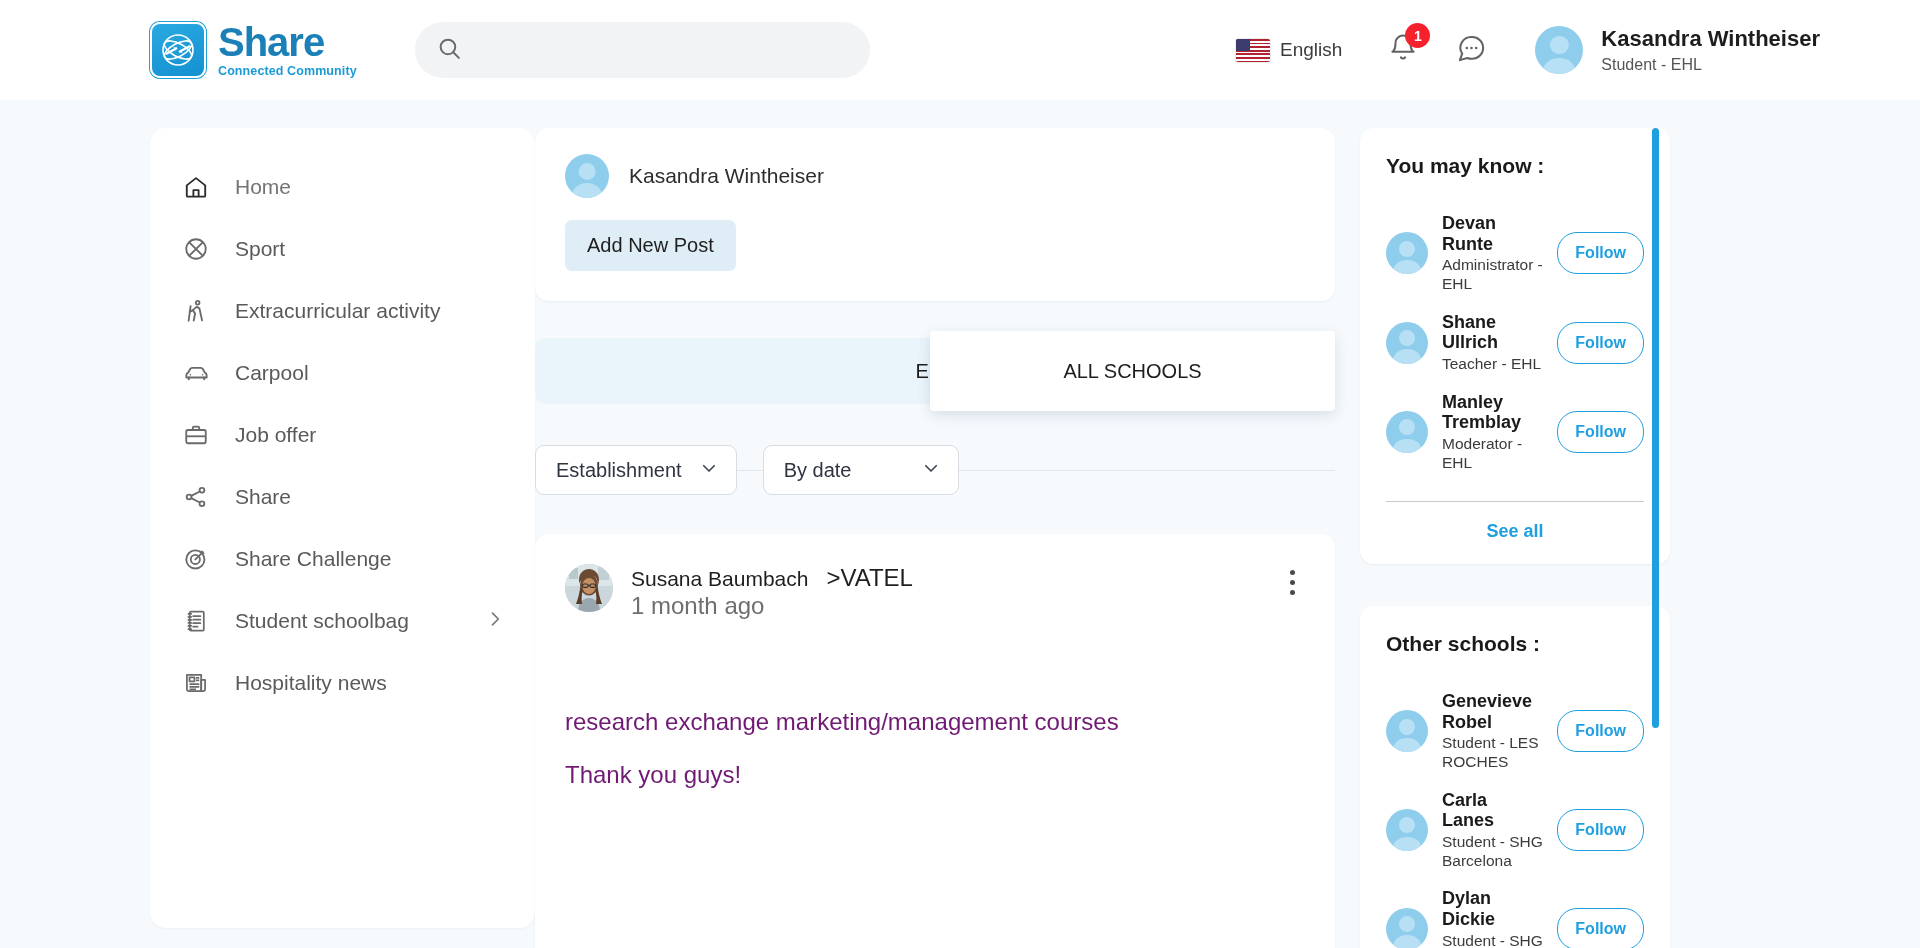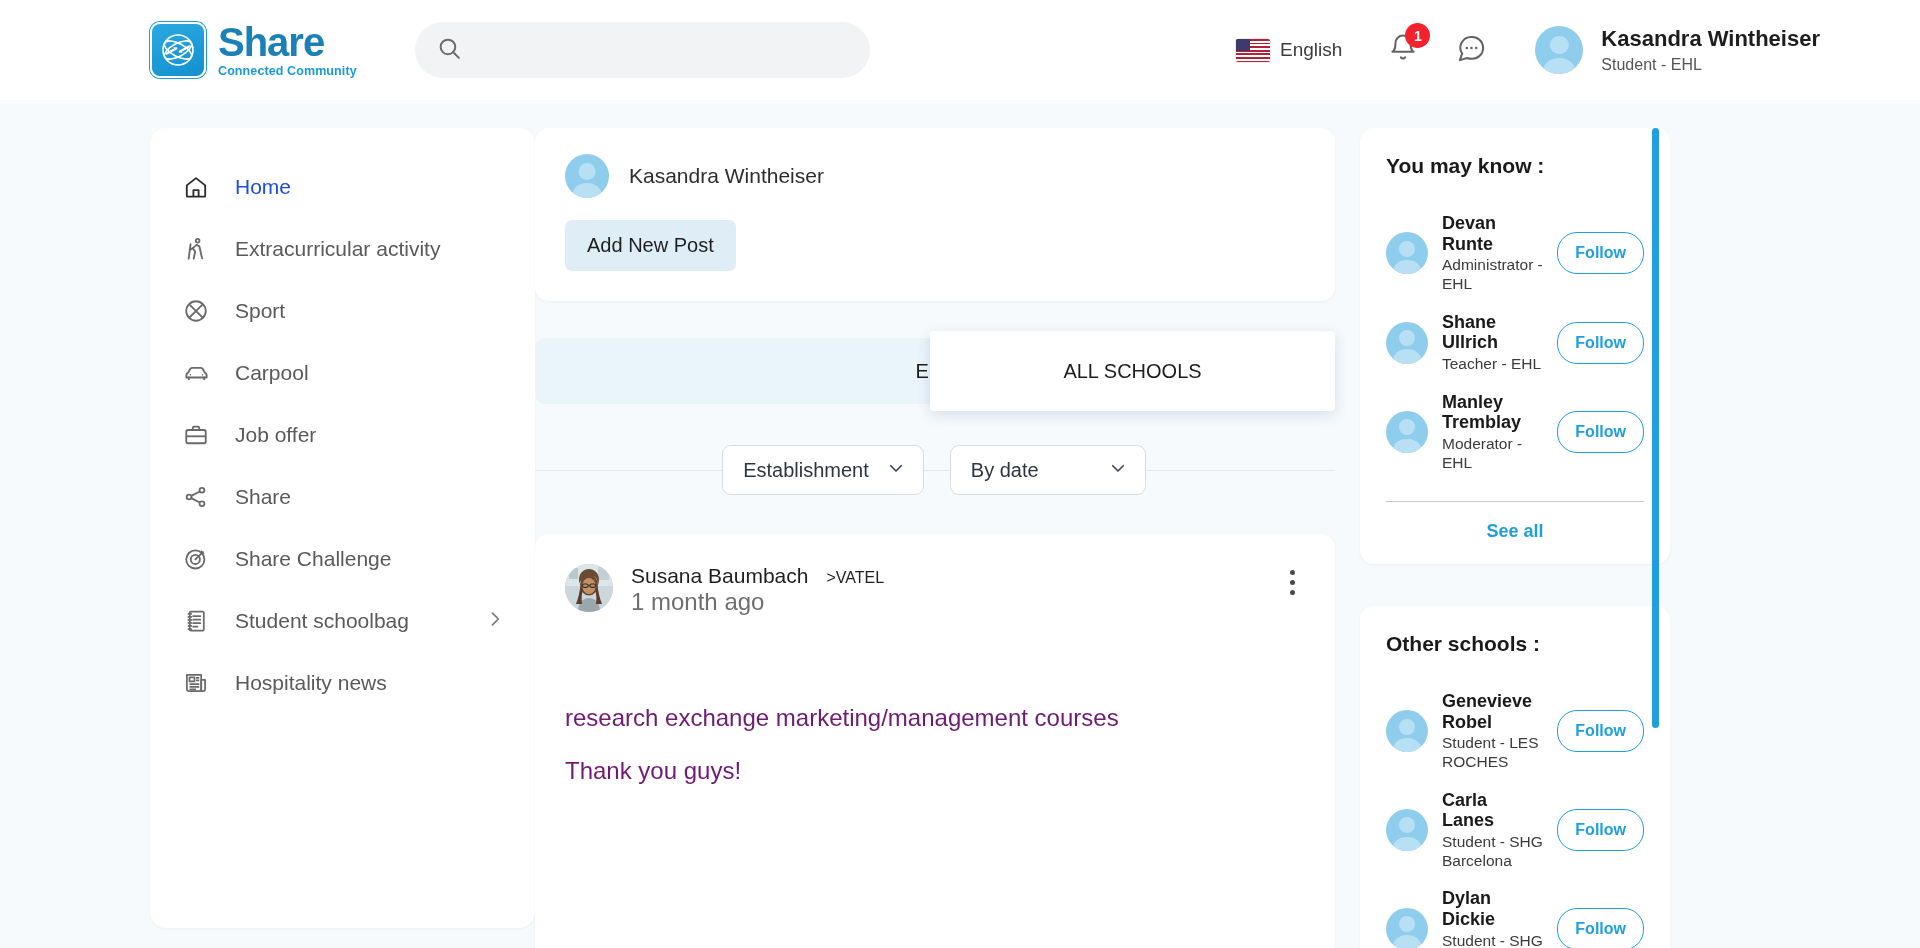--- a/index.html
+++ b/index.html
@@ -137,21 +137,21 @@
   .nav-item {
     display: flex; align-items: center;
     gap: 25px;
     padding: 17px 30px 17px 32px;
     cursor: pointer;
     color: #5a5a5a;
     font-size: 21px;
   }
   .nav-item .ico { width: 28px; height: 28px; flex: none;
     display:flex; align-items:center; justify-content:center; }
-  .nav-item.active { color: #1d4ed8; }
+  .nav-item.active { color: #737373; }
   .nav-item.active .ico svg { stroke: #2b2b2b; }
   .nav-chevron { margin-left: auto; }
 
   
   .feed-col { width: 800px; }
   .card {
     background: #fff;
     border-radius: 14px;
     box-shadow: 0 1px 3px rgba(0,0,0,.05);
   }
@@ -191,21 +191,21 @@
     line-height: 80px;
     background: #fff;
     border-radius: 4px;
     box-shadow: 0 4px 14px rgba(20,60,90,.14);
   }
 
   .filters {
     margin-top: 36px;
     height: 60px;
     position: relative;
-    display: flex; align-items: center; justify-content: center;
+    display: flex; align-items: center; justify-content: flex-start;
     gap: 26px;
     padding-right: 2px;
   }
   .filters::before {
     content: ""; position: absolute;
     left: 0; right: 0; top: 50%;
     height: 1px; background: #e3e8ec;
   }
   .select {
     position: relative; z-index: 2;
@@ -223,21 +223,21 @@
   .select.bydate { min-width: 196px; justify-content: space-between; }
 
   .post {
     margin-top: 34px;
     padding: 30px 30px 10px 30px;
     min-height: 470px;
   }
   .post-head { display: flex; align-items: flex-start; gap: 18px; }
   .post-author-row { display: flex; align-items: baseline; gap: 18px; }
   .post-author { font-size: 21px; color: #1f1f1f; }
-  .post-school { font-size: 16px; color: #1f1f1f; }
+  .post-school { font-size: 24px; color: #1f1f1f; }
   .post-time { font-size: 24px; color: #6f6f6f; margin-top: 0; }
   .post-menu {
     margin-left: auto; cursor: pointer;
     display: flex; flex-direction: column; gap: 5px;
     padding: 6px 10px;
   }
   .post-menu i { width: 5px; height: 5px; border-radius: 50%; background: #4a4a4a; display:block; }
   .post-body { margin-top: 88px; }
   .post-body p { font-size: 24px; color: #701a75; margin-bottom: 25px; }
 
@@ -366,41 +366,41 @@
           <svg width="26" height="26" viewBox="0 0 24 24" fill="none" stroke="#3b3b3b" stroke-width="1.7" stroke-linejoin="round">
             <path d="M3.5 10.5 12 3.8l8.5 6.7V20a.9.9 0 0 1-.9.9H4.4a.9.9 0 0 1-.9-.9z"></path>
             <path d="M9.6 20.9v-6h4.8v6"></path>
           </svg>
         </span>
         <span>Home</span>
       </div>
 
       <div class="nav-item">
         <span class="ico">
+          <svg width="26" height="26" viewBox="0 0 24 24" fill="none" stroke="#6a6a6a" stroke-width="1.7">
+            <circle cx="12" cy="12" r="9"></circle>
+            <path d="M5.6 5.6 18.4 18.4M18.4 5.6 5.6 18.4"></path>
+            <path d="M3 12h18" opacity=".0"></path>
+            <path d="M7.5 3.6a12 12 0 0 0 0 16.8M16.5 3.6a12 12 0 0 1 0 16.8" opacity=".0"></path>
+          </svg>
+        </span>
+        <span>Sport</span>
+      </div>
+
+      <div class="nav-item">
+        <span class="ico">
           <svg width="26" height="26" viewBox="0 0 24 24" fill="none" stroke="#6a6a6a" stroke-width="1.7" stroke-linecap="round" stroke-linejoin="round">
             <circle cx="13.5" cy="4.4" r="1.7"></circle>
             <path d="M12.6 8.2 9 11.2l2.2 3.1-1.3 6.6"></path>
             <path d="M12.6 8.2l2.6 1.4.9 4.2 1.5 6.9"></path>
             <path d="M7 7.6 5.2 21"></path>
             <path d="M9 11.2 6.2 13"></path>
           </svg>
         </span>
         <span>Extracurricular activity</span>
-      </div>
-
-      <div class="nav-item">
-        <span class="ico">
-          <svg width="26" height="26" viewBox="0 0 24 24" fill="none" stroke="#6a6a6a" stroke-width="1.7">
-            <circle cx="12" cy="12" r="9"></circle>
-            <path d="M5.6 5.6 18.4 18.4M18.4 5.6 5.6 18.4"></path>
-            <path d="M3 12h18" opacity=".0"></path>
-            <path d="M7.5 3.6a12 12 0 0 0 0 16.8M16.5 3.6a12 12 0 0 1 0 16.8" opacity=".0"></path>
-          </svg>
-        </span>
-        <span>Sport</span>
       </div>
 
       <div class="nav-item">
         <span class="ico">
           <svg width="27" height="27" viewBox="0 0 24 24" fill="none" stroke="#6a6a6a" stroke-width="1.7" stroke-linecap="round" stroke-linejoin="round">
             <path d="M3 15.5h18v-2a2.5 2.5 0 0 0-1.6-2.3L17.6 8a2 2 0 0 0-1.8-1H8.2A2 2 0 0 0 6.4 8l-1.8 3.2A2.5 2.5 0 0 0 3 13.5z"></path>
             <path d="M5.2 15.5v1.7M18.8 15.5v1.7"></path>
             <circle cx="6.6" cy="13.2" r=".7" fill="#6a6a6a" stroke="none"></circle>
             <circle cx="17.4" cy="13.2" r=".7" fill="#6a6a6a" stroke="none"></circle>
           </svg>

